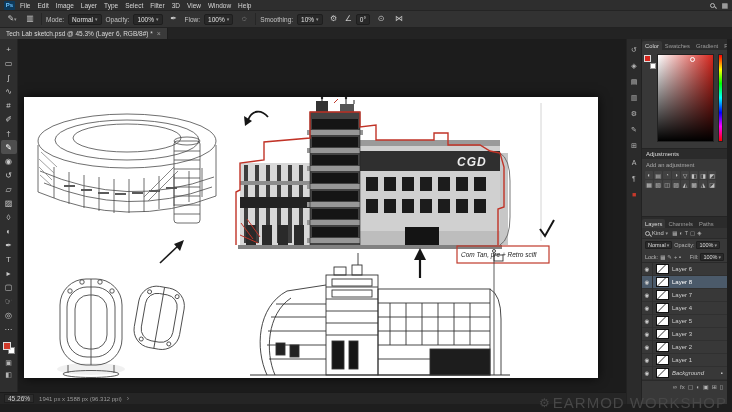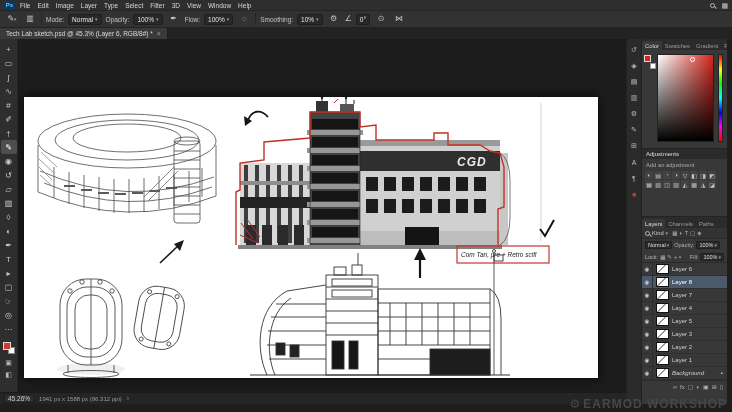--- a/index.html
+++ b/index.html
@@ -118,21 +118,21 @@
   
   .statusbar { position:absolute; left:0; top:392px; width:626px; height:12px; background:#252525;
                border-top:1px solid #1a1a1a; display:flex; align-items:center; gap:5px; padding:0 4px; }
   .status-zoom { font-size:6.5px; color:#cfcfcf; background:#2e2e2e; padding:0 3px; border:1px solid #1e1e1e; }
   .status-info { font-size:6px; color:#9a9a9a; }
   .status-chevron { font-size:7px; color:#8a8a8a; }
   .bottomstrip { position:absolute; left:0; top:404px; width:732px; height:8px; background:#1e1e1e; }
 
   .watermark { position:absolute; right:5px; bottom:1px; display:flex; align-items:center; gap:3px; z-index:50; }
   .wm-gear { font-size:12px; color:#454545; }
-  .wm-text { font-size:12px; font-weight:bold; letter-spacing:1px; color:#474747; }
+  .wm-text { font-size:15px; font-weight:normal; letter-spacing:1px; color:#474747; }
 </style>
 </head>
 <body>
 
 <div id="app">
 
   <div class="menubar">
     <div class="ps-badge">Ps</div>
     <div class="menus">
 

